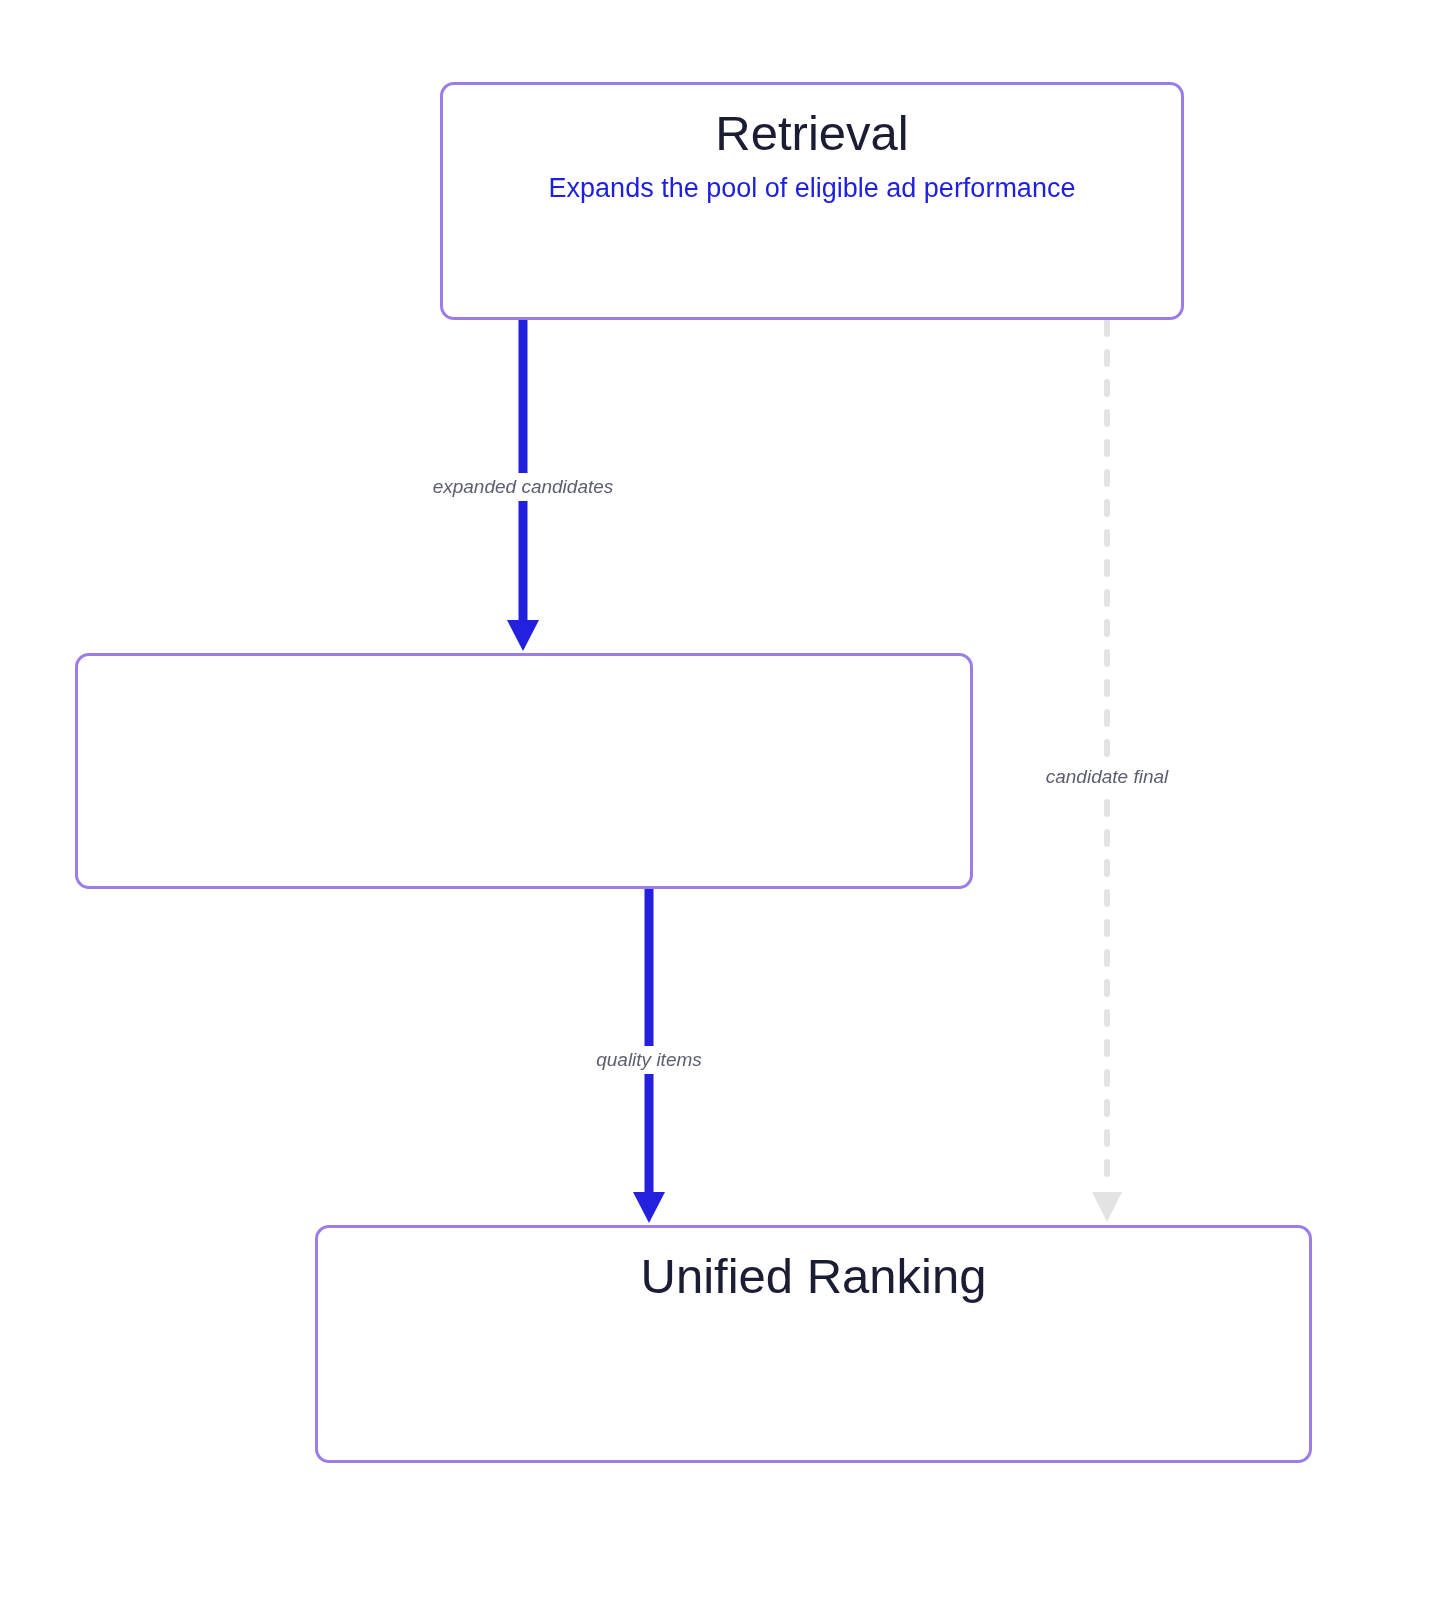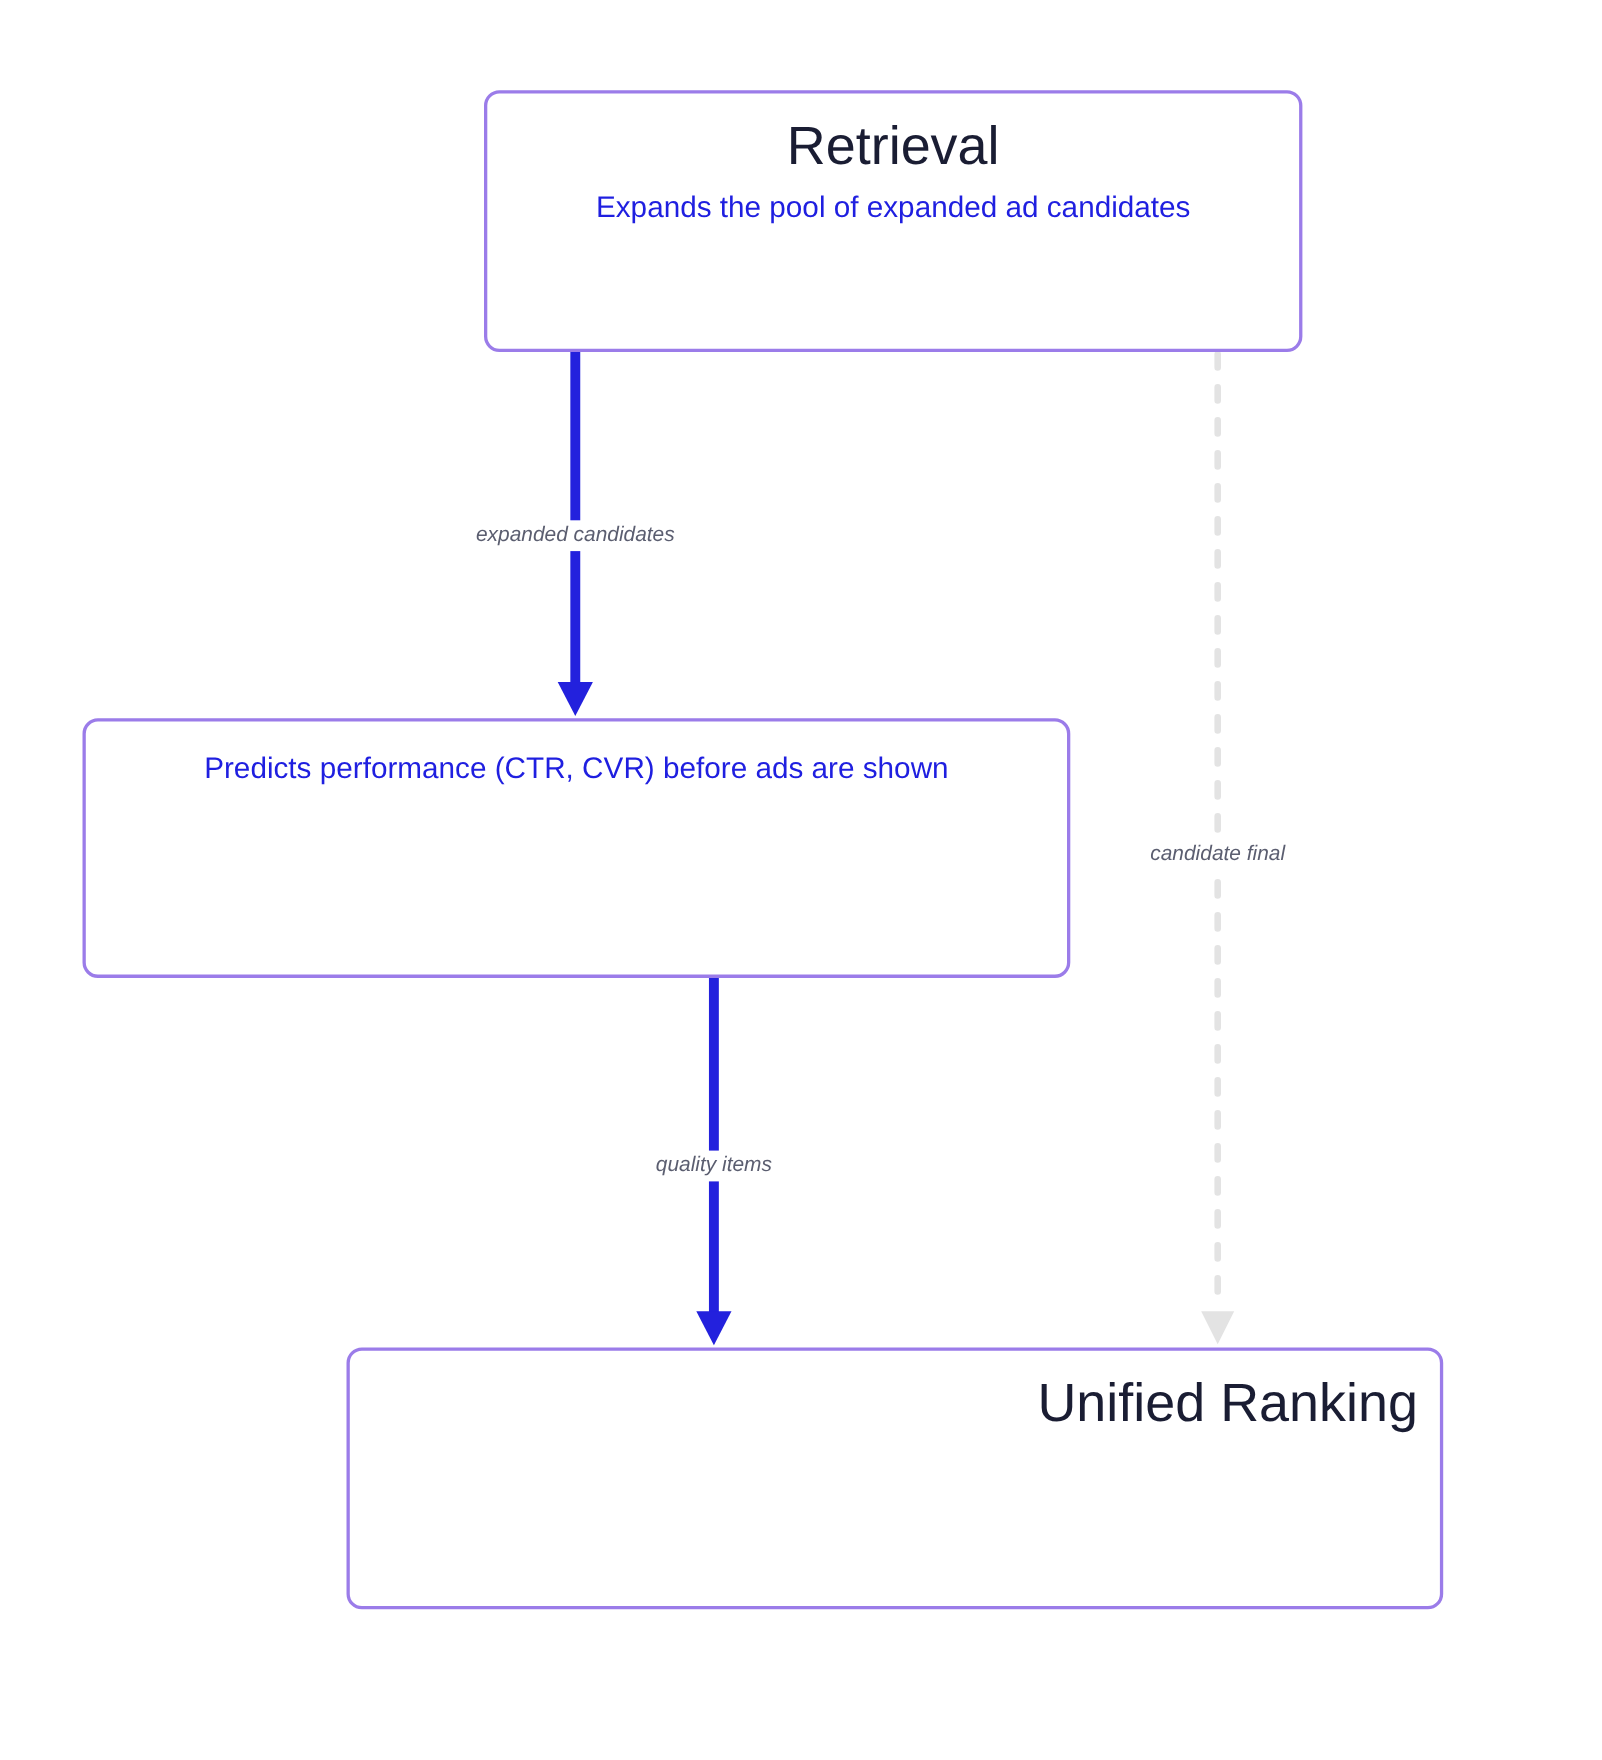--- a/index.html
+++ b/index.html
@@ -46,21 +46,21 @@
     color: var(--title);
   }
   .node-subtitle {
     font-size: 27px;
     line-height: 1.3;
     margin-top: 7px;
     color: var(--subtitle);
   }
   .node-retrieval   { left: 440px; top: 82px;   width: 744px; height: 238px; }
   .node-qsp         { left: 75px;  top: 653px;  width: 898px; height: 236px; }
-  .node-unified     { left: 315px; top: 1225px; width: 997px; height: 238px; text-align: right; }
+  .node-unified     { left: 315px; top: 1225px; width: 997px; height: 238px; }
   .edge-label {
     position: absolute;
     transform: translate(-50%, -50%);
     font-size: 19px;
     font-style: italic;
     color: var(--edge-label);
     background: var(--page-bg);
     padding: 3px 10px;
     white-space: nowrap;
   }
@@ -88,25 +88,24 @@
       <polygon class="solid-head" points="649,1223 633,1192 665,1192"></polygon>
     </g>
     <g>
       <line class="dashed-shaft" x1="1107" y1="322" x2="1107" y2="1186"></line>
       <polygon class="dashed-head" points="1107,1222 1092,1192 1122,1192"></polygon>
     </g>
   </svg>
 
   <div class="node node-retrieval">
     <div class="node-title">Retrieval</div>
-    <div class="node-subtitle">Expands the pool of expanded ad candidates</div>
+    <div class="node-subtitle">Expands the pool of eligible ad performance</div>
   </div>
 
   <div class="node node-qsp">
-    <div class="node-subtitle">Predicts performance (CTR, CVR) before ads are shown</div>
   </div>
 
   <div class="node node-unified">
     <div class="node-title">Unified Ranking</div>
   </div>
 
   <div class="edge-label edge-label-expanded">expanded candidates</div>
   <div class="edge-label edge-label-quality">quality items</div>
   <div class="edge-label edge-label-candidate">candidate final</div>
 

